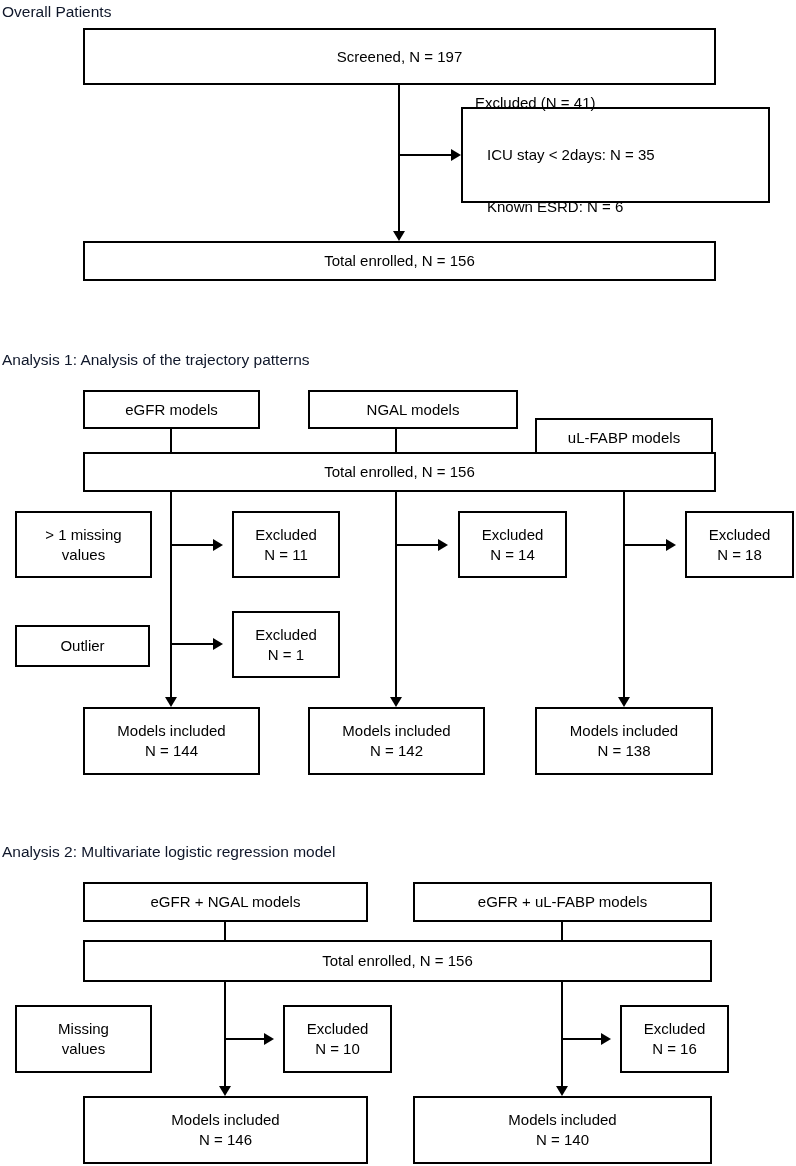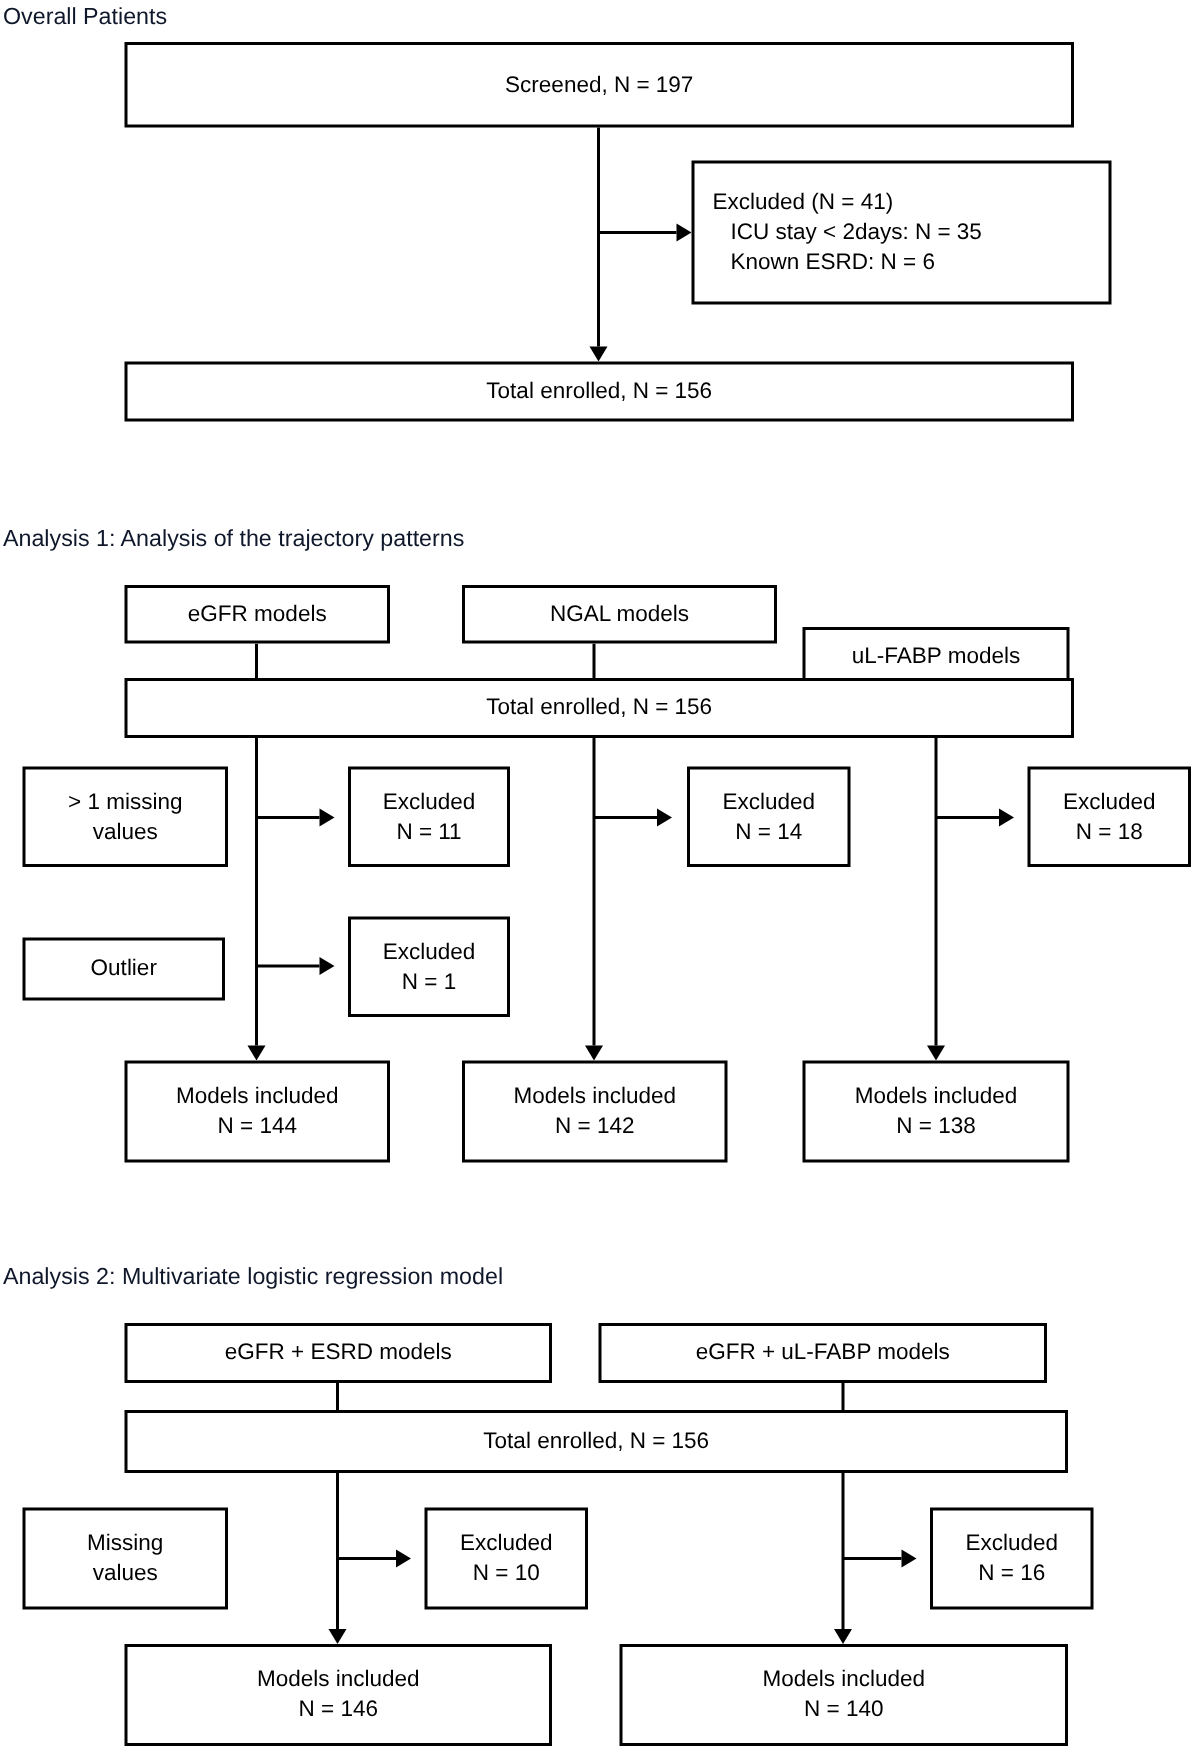--- a/index.html
+++ b/index.html
@@ -87,21 +87,21 @@
   <div class="node" style="left:83px; top:28px; width:633px; height:57px;">
     <span class="ln">Screened, N = 197</span>
   </div>
 
   <div class="vline" style="left:398px; top:68px; height:163px;"></div>
   <div class="arrow-down" style="left:392.6px; top:231px;"></div>
 
   <div class="hline" style="left:399px; top:154px; width:52px;"></div>
   <div class="arrow-right" style="left:451px; top:148.5px;"></div>
 
-  <div class="node left-align" style="left:461px; top:107px; width:280px; height:96px;">
+  <div class="node left-align" style="left:461px; top:107px; width:309px; height:96px;gap:32px;">
     <span class="ln">Excluded (N = 41)</span>
     <span class="ln indent">ICU stay &lt; 2days: N = 35</span>
     <span class="ln indent">Known ESRD: N = 6</span>
   </div>
 
   <div class="node" style="left:83px; top:241px; width:633px; height:40px;">
     <span class="ln">Total enrolled, N = 156</span>
   </div>
 
   <div class="section-title" style="left:2px; top:350px;">Analysis 1: Analysis of the trajectory patterns</div>
@@ -180,24 +180,24 @@
     <span class="ln">N = 142</span>
   </div>
   <div class="node" style="left:535px; top:707px; width:178px; height:68px;">
     <span class="ln">Models included</span>
     <span class="ln">N = 138</span>
   </div>
 
   <div class="section-title" style="left:2px; top:842px;">Analysis 2: Multivariate logistic regression model</div>
 
   <div class="node" style="left:83px; top:882px; width:285px; height:40px;">
-    <span class="ln">eGFR + ESRD models</span>
-  </div>
-
-  <div class="node" style="left:399px; top:882px; width:299px; height:40px;">
+    <span class="ln">eGFR + NGAL models</span>
+  </div>
+
+  <div class="node" style="left:413px; top:882px; width:299px; height:40px;">
     <span class="ln">eGFR + uL-FABP models</span>
   </div>
 
   <div class="vline" style="left:224px; top:922px; height:18px;"></div>
   <div class="vline" style="left:561px; top:922px; height:18px;"></div>
 
   <div class="node" style="left:83px; top:940px; width:629px; height:42px;">
     <span class="ln">Total enrolled, N = 156</span>
   </div>
 

